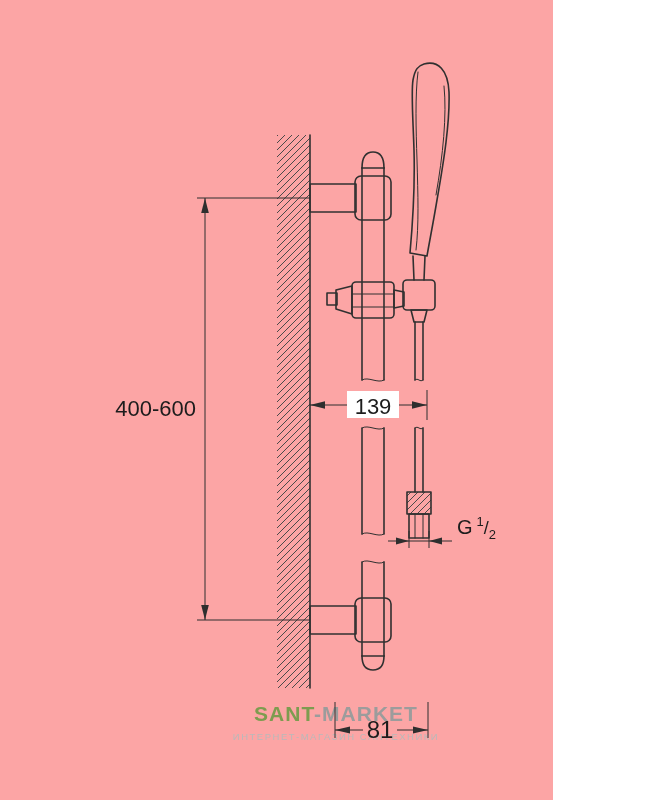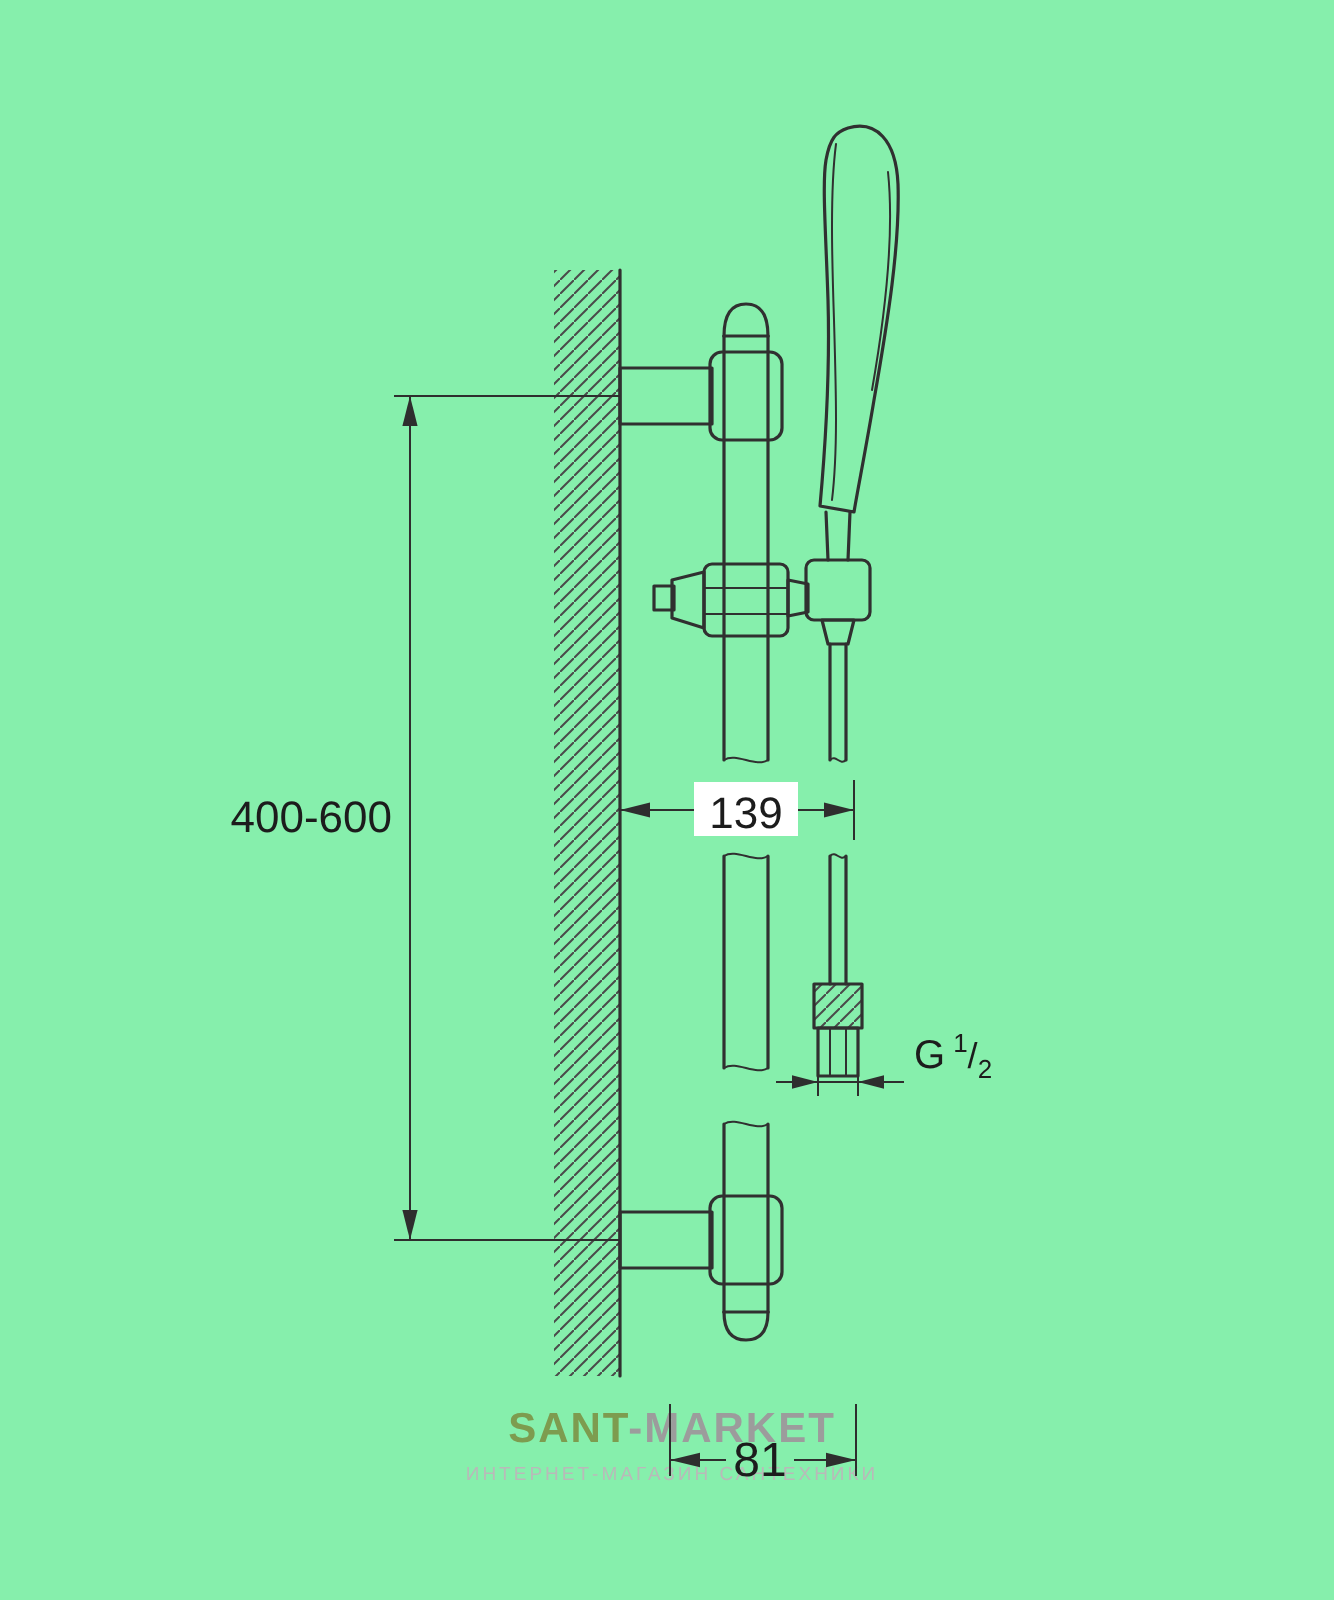--- a/index.html
+++ b/index.html
@@ -1,16 +1,16 @@
 <!DOCTYPE html>
 <html><head>
 <meta charset="utf-8">
 <style>
   html,body{margin:0;padding:0;background:#ffffff;}
-  .stage{position:relative;width:667px;height:800px;background:#86efac;overflow:hidden;
+  .stage{position:relative;width:553px;height:800px;background:#fca5a5;overflow:hidden;
          font-family:"Liberation Sans",sans-serif;}
   svg{position:absolute;left:0;top:0;}
   .draw{stroke:#303030;fill:none;stroke-width:1.6;stroke-linecap:round;stroke-linejoin:round;}
   .detail{stroke:#303030;fill:none;stroke-width:1;stroke-linecap:round;}
   .dim{stroke:#2e2e2e;fill:none;stroke-width:1;}
   .arrow{fill:#2e2e2e;stroke:none;}
   .dimtext{fill:#1c1c1c;font-family:"Liberation Sans",sans-serif;}
   .whitebg{fill:#ffffff;stroke:none;}
   .wm-main{font-weight:bold;letter-spacing:1px;font-family:"Liberation Sans",sans-serif;}
   .wm-sub{letter-spacing:1.5px;font-family:"Liberation Sans",sans-serif;}

